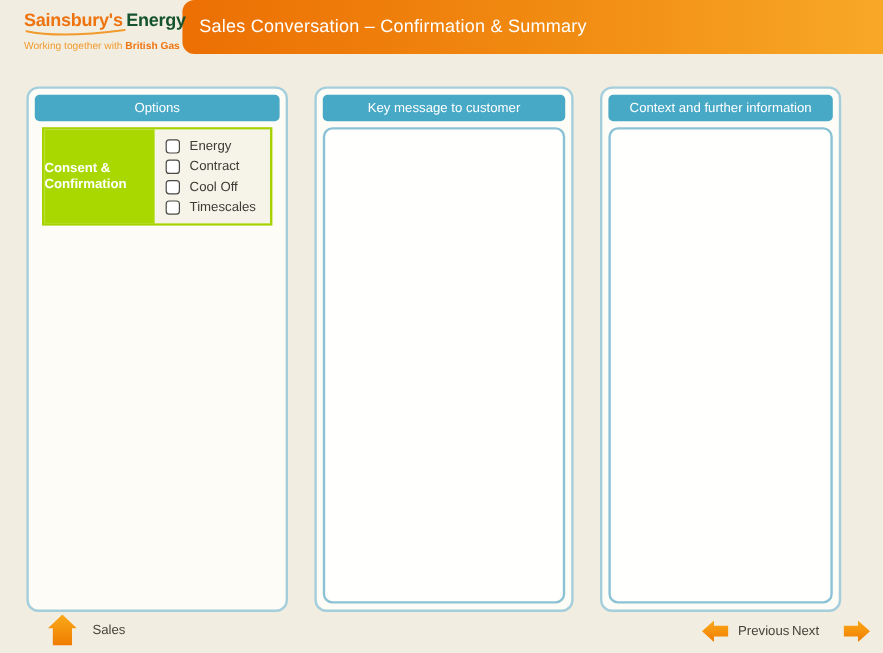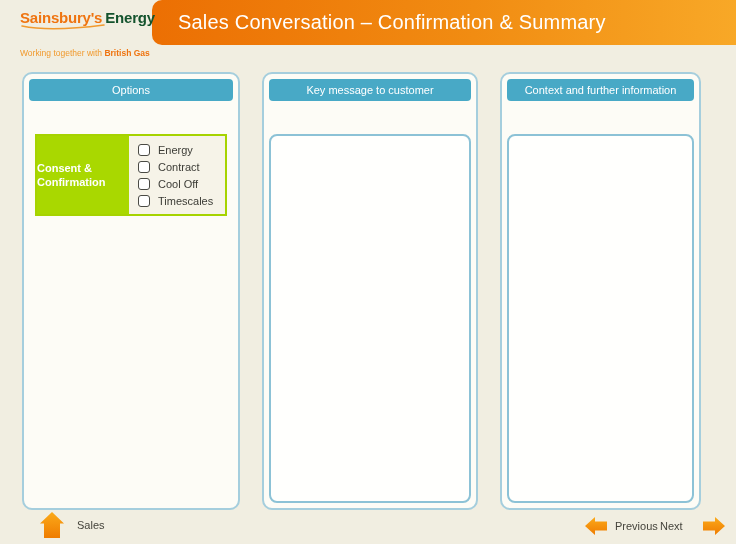--- a/index.html
+++ b/index.html
@@ -11,38 +11,37 @@
     overflow:hidden;
   }
   
   .banner {
     position:absolute; left:152px; top:0; right:0; height:45px;
     background:linear-gradient(90deg,#ec6f03 0%,#f18c12 55%,#f8a827 100%);
     border-radius:10px 0 0 10px;
     display:flex; align-items:center;
   }
   .banner-title {
-    color:#ffffff; font-size:20px; letter-spacing:.2px; padding-left:14px;
+    color:#ffffff; font-size:15px; letter-spacing:.2px; padding-left:14px;
     font-weight:400;
-    margin-left:12px;
   }
   
   .logo { position:absolute; left:20px; top:9px; width:125px; }
   .logo-line1 { font-size:15px; font-weight:bold; color:#ef7410; letter-spacing:-.2px; white-space:nowrap; }
   .logo-line1 .energy { color:#14532d; margin-left:3px; }
   .logo-swoosh { display:block; margin-top:-2px; }
-  .logo-tagline { font-size:8.5px; color:#f19a2e; margin-top:16px; white-space:nowrap; }
+  .logo-tagline { font-size:8.5px; color:#f19a2e; margin-top:1px; white-space:nowrap; }
   .logo-tagline b { color:#ef7410; }
   
   .panel {
     position:absolute; top:72px; height:438px;
     background:#fdfcf6;
     border:2px solid #a5cedd; border-radius:10px;
     padding:5px;
-    display:flex; flex-direction:column;gap:28px;
+    display:flex; flex-direction:column;
   }
   .panel-left   { left:22px;  width:218px; }
   .panel-middle { left:262px; width:216px; }
   .panel-right  { left:500px; width:201px; }
   .panel-header {
     background:#48a9c6; color:#ffffff;
     height:22px; line-height:22px; text-align:center;
     font-size:11px; border-radius:4px; flex:0 0 auto;
   }
   .panel-body-box {

